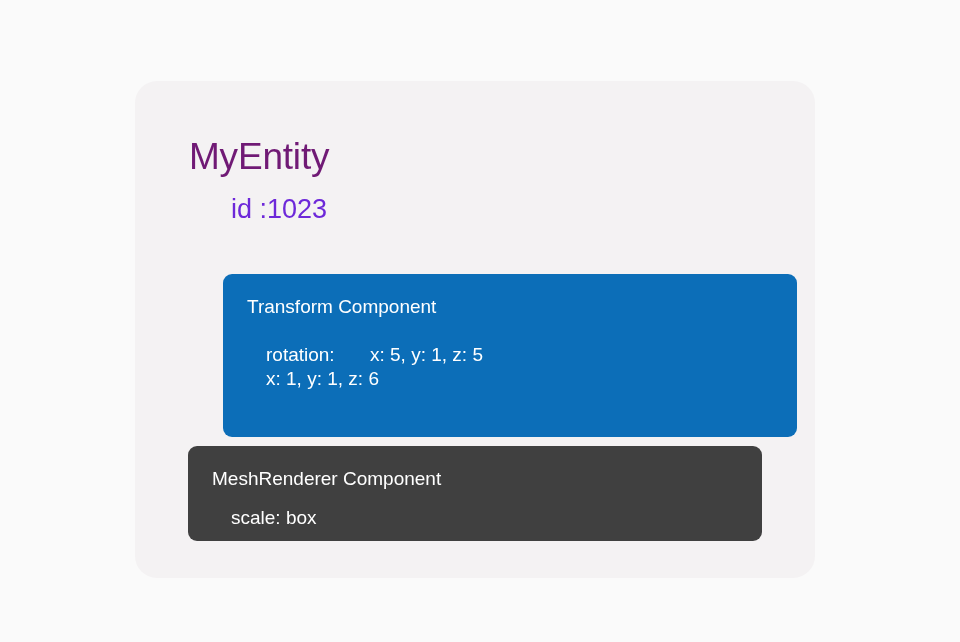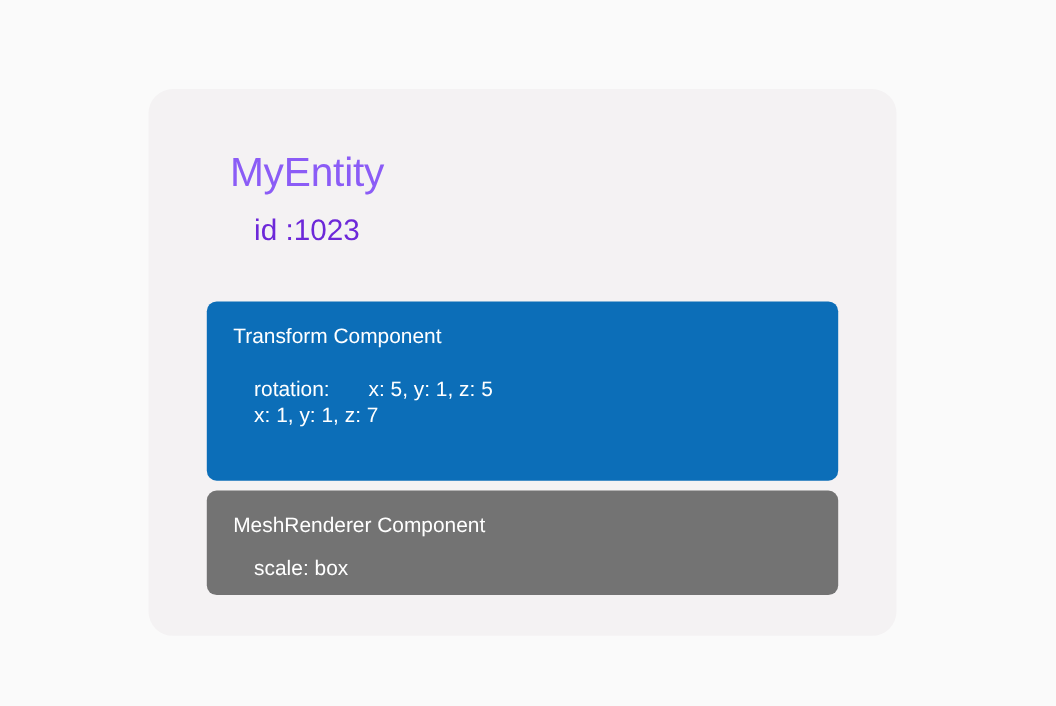--- a/index.html
+++ b/index.html
@@ -33,24 +33,23 @@
   }
 
   
   .entity-title {
     position: absolute;
     left: 54px;
     top: 54px;
     font-size: 37px;
     font-weight: 400;
     line-height: 44px;
-    color: #8b5cf6;
+    color: #701a75;
     letter-spacing: -0.2px;
     white-space: nowrap;
-    margin-left: 20px;
   }
   .entity-id {
     position: absolute;
     left: 96px;
     top: 112px;
     font-size: 27px;
     font-weight: 400;
     line-height: 32px;
     color: #6d28d9;
     white-space: nowrap;
@@ -119,34 +118,34 @@
 <body style="background: rgb(250, 250, 250);">
 
 <div id="stage">
 
   <div class="entity-card" style="background: rgb(244, 242, 243);">
 
     <div class="entity-title">MyEntity</div>
 
     <div class="entity-id">id :1023</div>
 
-    <div class="component transform" style="background: rgb(12, 110, 184);">
+    <div class="component transform" style="background: rgb(12, 110, 184); margin-left: 35px;">
       <div class="component-title">Transform Component</div>
       <div class="prop-list">
         <div class="prop-row">
           <span class="prop-key">rotation:</span>
           <span class="prop-val">x: 5, y: 1, z: 5</span>
         </div>
         <div class="prop-row">
-          <span class="prop-val">x: 1, y: 1, z: 7</span>
+          <span class="prop-val">x: 1, y: 1, z: 6</span>
         </div>
       </div>
     </div>
 
-    <div class="component meshrenderer" style="background: #737373;">
+    <div class="component meshrenderer" style="background: #404040;">
       <div class="component-title">MeshRenderer Component</div>
       <div class="prop-list">
         <div class="prop-row">
           <span class="prop-key inline">scale: box</span>
           <span class="prop-val"></span>
         </div>
       </div>
     </div>
 
   </div>

